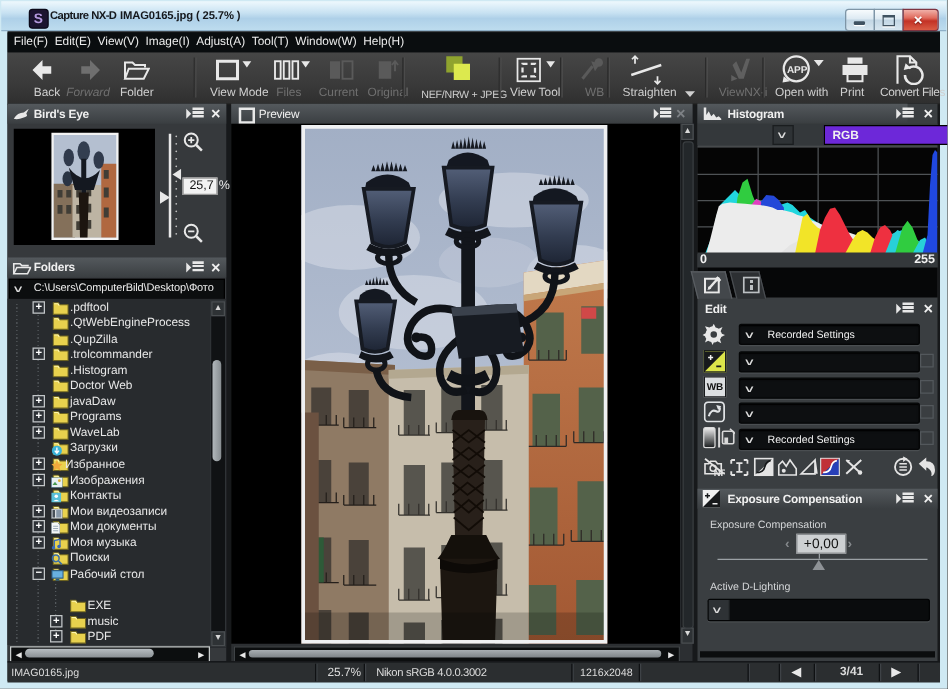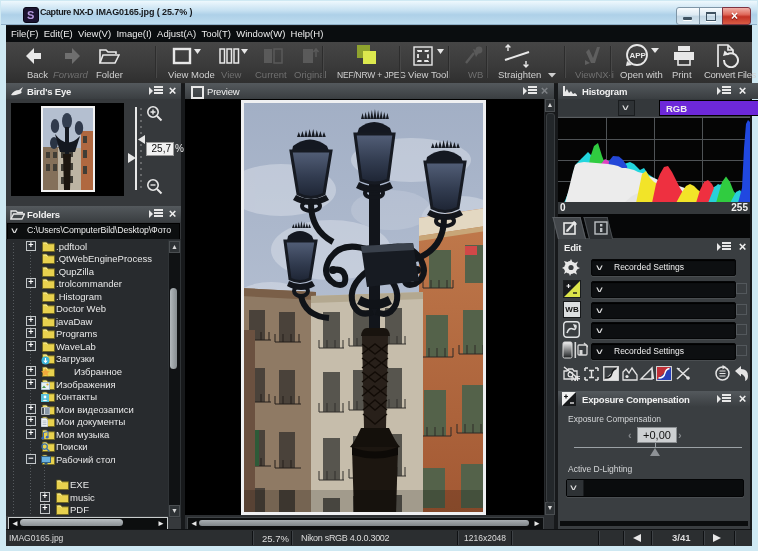--- a/index.html
+++ b/index.html
@@ -69,21 +69,21 @@
         <rect x="2" y="4" width="16" height="14" fill="none" stroke="#e8e8e8" stroke-width="2.4"></rect>
         <path d="M22 4 L29 4 L25.5 9 Z" fill="#e8e8e8"></path>
       </svg>
  <div class="toollabel" style="left:162px;">View Mode</div>
  <svg class="abs" style="left:212px;top:3px;" width="30" height="22" viewBox="0 0 30 22">
         <rect x="2" y="4" width="4.5" height="14" fill="none" stroke="#e8e8e8" stroke-width="1.5"></rect>
         <rect x="9" y="4" width="4.5" height="14" fill="none" stroke="#e8e8e8" stroke-width="1.5"></rect>
         <rect x="16" y="4" width="4.5" height="14" fill="none" stroke="#e8e8e8" stroke-width="1.5"></rect>
         <path d="M23 4 L30 4 L26.5 9 Z" fill="#e8e8e8"></path>
       </svg>
- <div class="toollabel dim" style="left:215px;">View</div>
+ <div class="toollabel dim" style="left:215px;">Files</div>
  <svg class="abs" style="left:256px;top:3px;" width="22" height="22" viewBox="0 0 22 22">
         <rect x="2" y="4" width="8" height="14" fill="#5a5a5a"></rect>
         <rect x="12" y="4" width="8" height="14" fill="none" stroke="#5a5a5a" stroke-width="1.5"></rect>
       </svg>
  <div class="toollabel dim" style="left:249px;">Current</div>
  <svg class="abs" style="left:294px;top:3px;" width="22" height="22" viewBox="0 0 22 22">
         <rect x="3" y="4" width="10" height="14" fill="#5a5a5a"></rect>
         <path d="M16 12 L16 4 M13.5 7 L16 4 L18.5 7" fill="none" stroke="#5a5a5a" stroke-width="1.5"></path>
       </svg>
  <div class="toollabel dim" style="left:288px;">Original</div>
@@ -320,21 +320,21 @@
         </div>
   <div class="trow" style="top:127.0px;">
           <div class="ebox" style="left:20px;">+</div>
           <svg class="abs" style="left:36px;top:0px;" width="13" height="11" viewBox="0 0 13 11">
             <path d="M0.5 10.5 V1.2 h4.2 l1.2 1.6 h6.6 V10.5 Z" fill="#e8d14e" stroke="#6e6420" stroke-width="0.9"></path>
             <path d="M1.4 2 h3 l1 1.5" stroke="#fdf6b0" stroke-width="0.9" fill="none"></path>
           </svg>
           <svg class="abs" style="left:35px;top:2px;" width="9" height="9" viewBox="0 0 9 9">
             <path d="M4.5 0 L5.8 3 L9 3.2 L6.6 5.3 L7.4 8.5 L4.5 6.7 L1.6 8.5 L2.4 5.3 L0 3.2 L3.2 3 Z" fill="#f0a83c"></path>
           </svg>
-          <span class="tlbl" style="left:68px;">Избранное</span>
+          <span class="tlbl" style="left:46px;">Избранное</span>
         </div>
   <div class="trow" style="top:139.6px;">
           <div class="ebox" style="left:20px;">+</div>
           <svg class="abs" style="left:36px;top:0px;" width="13" height="11" viewBox="0 0 13 11">
             <path d="M0.5 10.5 V1.2 h4.2 l1.2 1.6 h6.6 V10.5 Z" fill="#e8d14e" stroke="#6e6420" stroke-width="0.9"></path>
             <path d="M1.4 2 h3 l1 1.5" stroke="#fdf6b0" stroke-width="0.9" fill="none"></path>
           </svg>
           <svg class="abs" style="left:35px;top:3px;" width="9" height="8" viewBox="0 0 9 8">
             <rect width="9" height="8" fill="#e8f0f4" stroke="#5580a0" stroke-width="0.8"></rect>
             <path d="M1 6 L3 3.4 L5 6 Z" fill="#4a9a50"></path>
@@ -637,21 +637,21 @@
  </div>
 
  <div class="abs" style="left:2px;top:434px;width:355px;height:11px;background:#0c0e0f;border:1px solid #3f4346;">
   <div class="abs" style="left:2px;top:2px;color:#e8e8e8;font-size:8px;line-height:7px;">◄</div>
   <div class="abs" style="left:345px;top:2px;color:#e8e8e8;font-size:8px;line-height:7px;">►</div>
   <div class="abs" style="left:11px;top:2px;width:330px;height:6px;background:linear-gradient(#a8aeb2,#7e8488);border-radius:3px;"></div>
  </div>
 </div>
 
 <div id="rightpanel" class="abs" style="left:558px;top:83px;width:192px;height:446px;background:#3a3e41;">
- <div class="hdr" style="left:0;top:0;width:168px;padding-left:32px;">
+ <div class="hdr" style="left:0;top:0;width:168px;">
   <svg class="abs" style="left:4px;top:2px;" width="16" height="12" viewBox="0 0 16 12">
           <path d="M1 11 V1 h2 v6 l2 -3 l2 4 l2 -2 l2 3 l2 -1 l2 2 v1 z" fill="#e8e8e8"></path>
         </svg>
   <span class="ttl" style="left:24px;">Histogram</span>
   <div class="pmenu" style="left:159px;"></div>
         <div class="pclose" style="left:179px;">×</div>
  </div>
  <div class="abs" style="left:0;top:16px;width:192px;height:17px;background:#34383b;">
   <div class="abs" style="left:60px;top:1px;width:15px;height:14px;background:#2e3235;border:1px solid #1a1d1f;">
           <span class="chev" style="left:4px;top:2px;font-size:8.5px;">˅</span>

